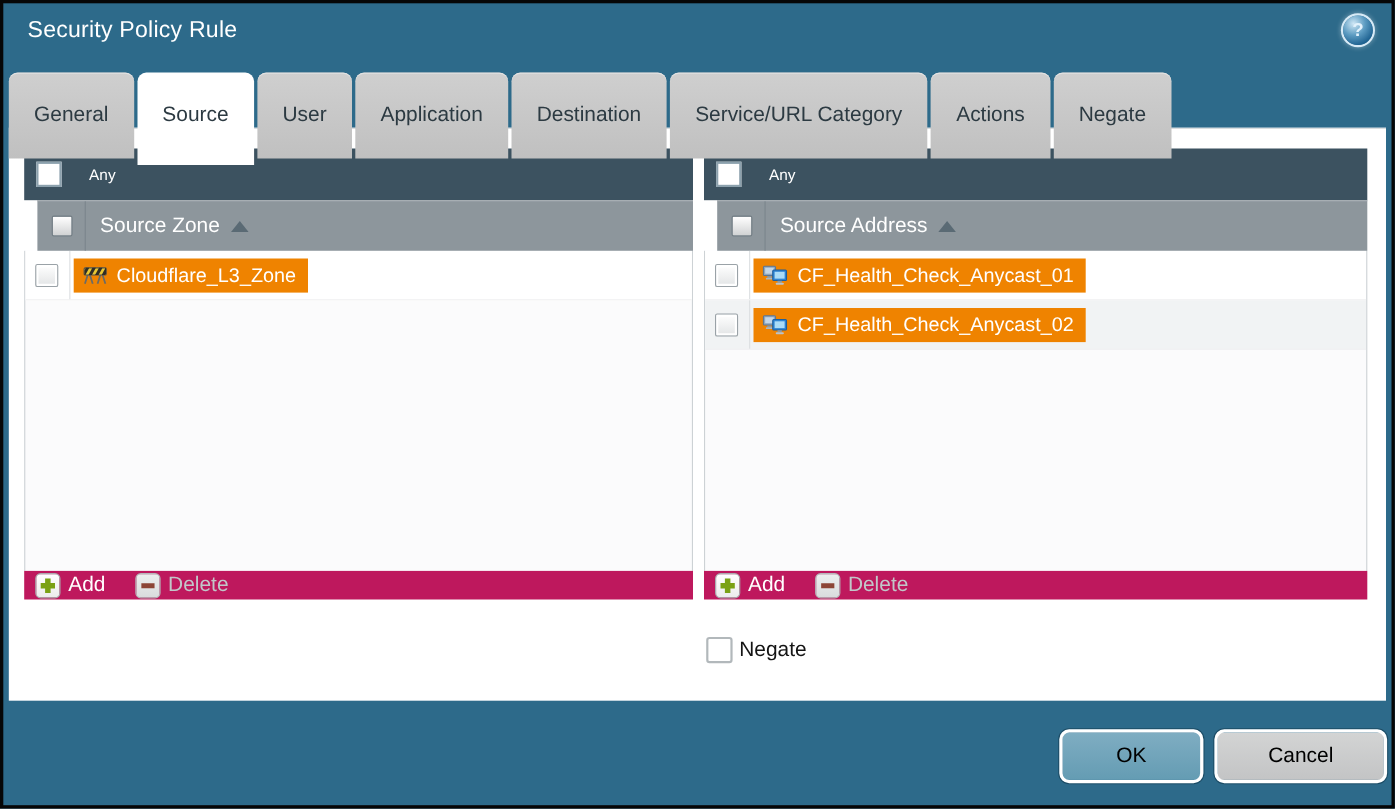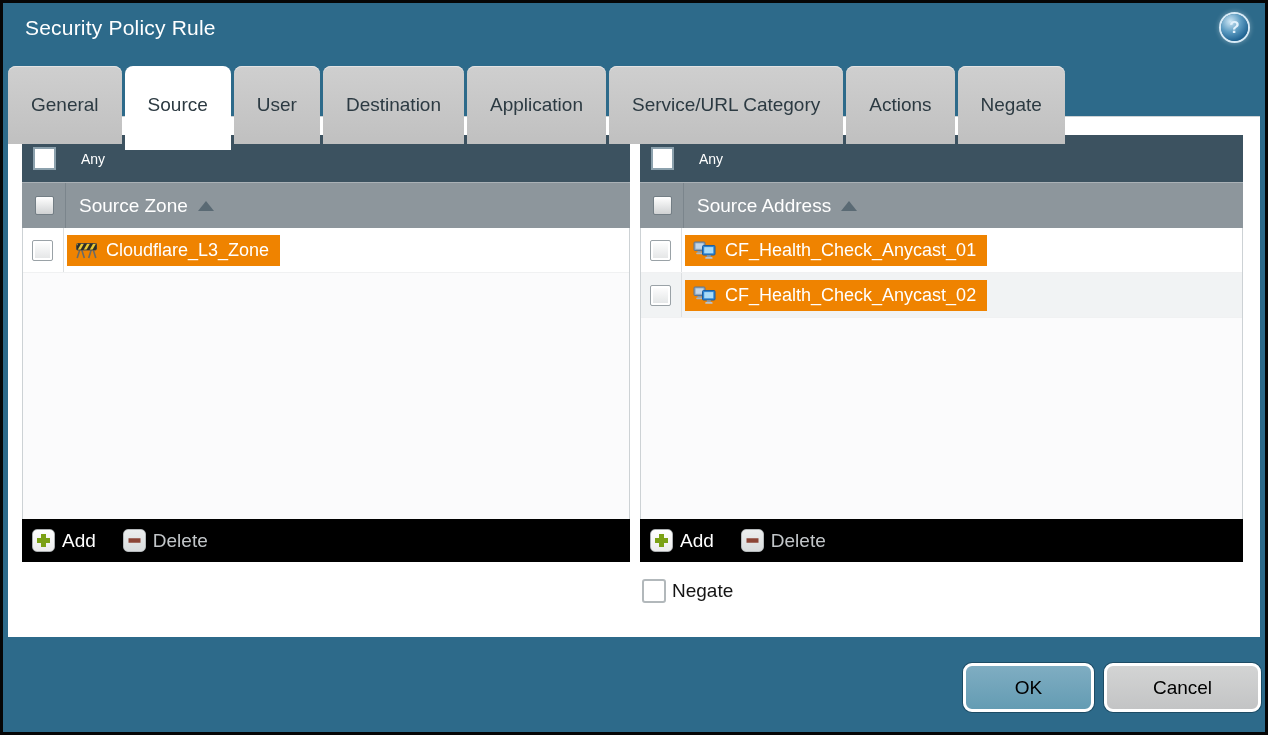--- a/index.html
+++ b/index.html
@@ -40,21 +40,21 @@
   }
   .panel{position:absolute;top:19px;height:427px;}
   .panel.left{left:14px;width:608px;}
   .panel.right{left:632px;width:603px;}
   .any-bar{
     height:47px;background:#3c5260;display:flex;align-items:center;box-sizing:border-box;padding-left:11px;
   }
   .any-label{color:#fff;font-size:14px;margin-left:25px;}
   .col-header{
     height:46px;background:#8d969c;display:flex;align-items:center;box-sizing:border-box;padding-left:13px;
-    border-top:1px solid #aab1b6;position:relative;cursor:pointer;
+    border-top:1px solid #aab1b6;position:relative;cursor:pointer;margin-left:12px;
   }
   .col-header .vsep{position:absolute;left:43px;top:0;bottom:0;width:1px;background:#7b858c;}
   .col-label{color:#fff;font-size:19px;margin-left:25px;}
   .sort-asc{
     width:0;height:0;margin-left:10px;
     border-left:8px solid transparent;border-right:8px solid transparent;
     border-bottom:10px solid #5a6a74;
   }
   .list-body{
     height:291px;background:#fbfbfc;box-sizing:border-box;
@@ -62,21 +62,21 @@
     overflow:hidden;
   }
   .row{height:44px;display:flex;align-items:center;position:relative;background:#fff;border-bottom:1px solid #f0f1f2;cursor:pointer;}
   .row.alt{background:#f1f3f4;}
   .row .vsep{position:absolute;left:40px;top:0;bottom:0;width:1px;background:#dcdfe1;}
   .chip{
     margin-left:14px;height:31px;background:#ef8300;display:flex;align-items:center;
     padding:0 11px 0 8px;color:#fff;font-size:18px;gap:8px;white-space:nowrap;
   }
   .panel-footer{
-    height:43px;background:#000000;display:flex;align-items:center;box-sizing:border-box;padding-left:10px;gap:27px;
+    height:26px;background:#be185d;display:flex;align-items:center;box-sizing:border-box;padding-left:10px;gap:27px;
   }
   .ftr-btn{display:flex;align-items:center;gap:7px;cursor:pointer;}
   .ftr-btn.disabled{cursor:default;}
   .ftr-label{color:#fff;font-size:19px;}
   .ftr-btn.disabled .ftr-label{color:#c2c6c9;}
   .mini-ic{width:23px;height:23px;border-radius:5px;box-sizing:border-box;display:flex;align-items:center;justify-content:center;}
   .mini-ic.add{background:linear-gradient(#ffffff,#ececec);border:1px solid #a9adaf;}
   .mini-ic.del{background:linear-gradient(#eceeee,#d9dcdd);border:1px solid #b4b8ba;}
   
   .cb{box-sizing:border-box;display:inline-block;cursor:pointer;}
@@ -102,22 +102,22 @@
 
 <div class="frame">
 
   <div class="title">Security Policy Rule</div>
   <div class="help">?</div>
 
   <div class="tabbar">
       <div class="tab">General</div>
       <div class="tab active">Source</div>
       <div class="tab">User</div>
+      <div class="tab">Application</div>
       <div class="tab">Destination</div>
-      <div class="tab">Application</div>
       <div class="tab">Service/URL Category</div>
       <div class="tab">Actions</div>
       <div class="tab">Negate</div>
     </div>
 
   <div class="content">
 
     <div class="panel left">
       <div class="any-bar">
         <span class="cb any"></span>

